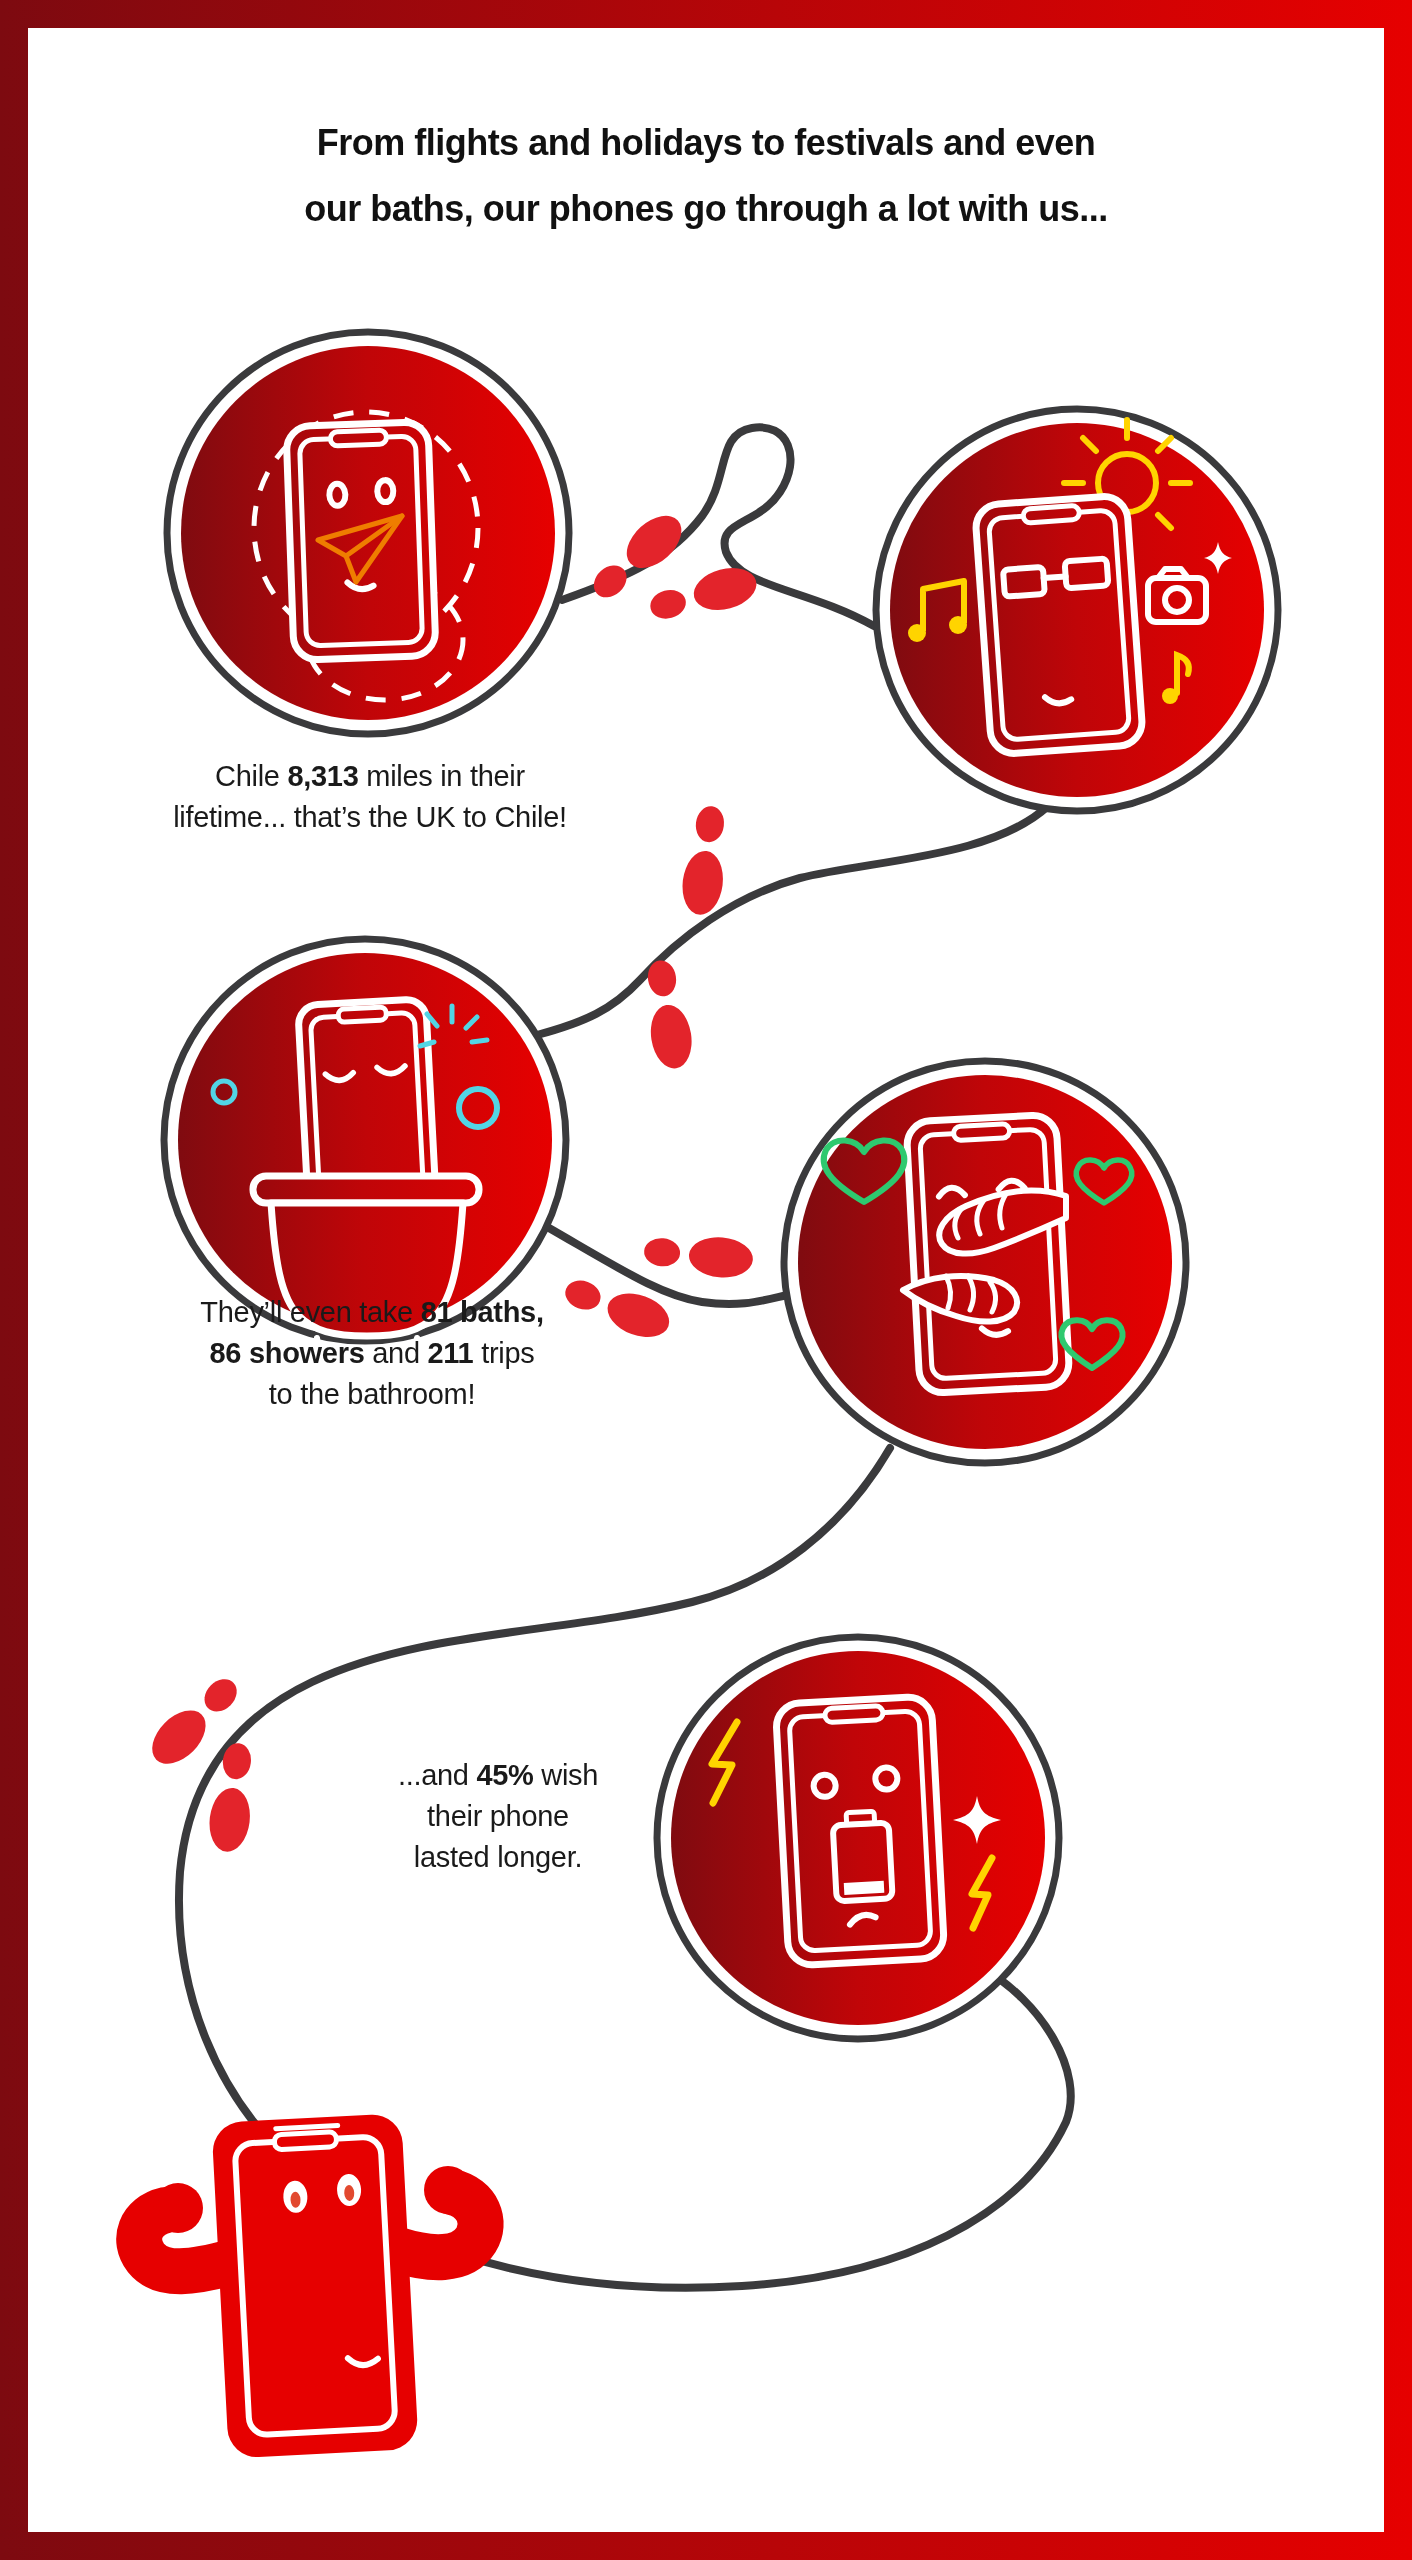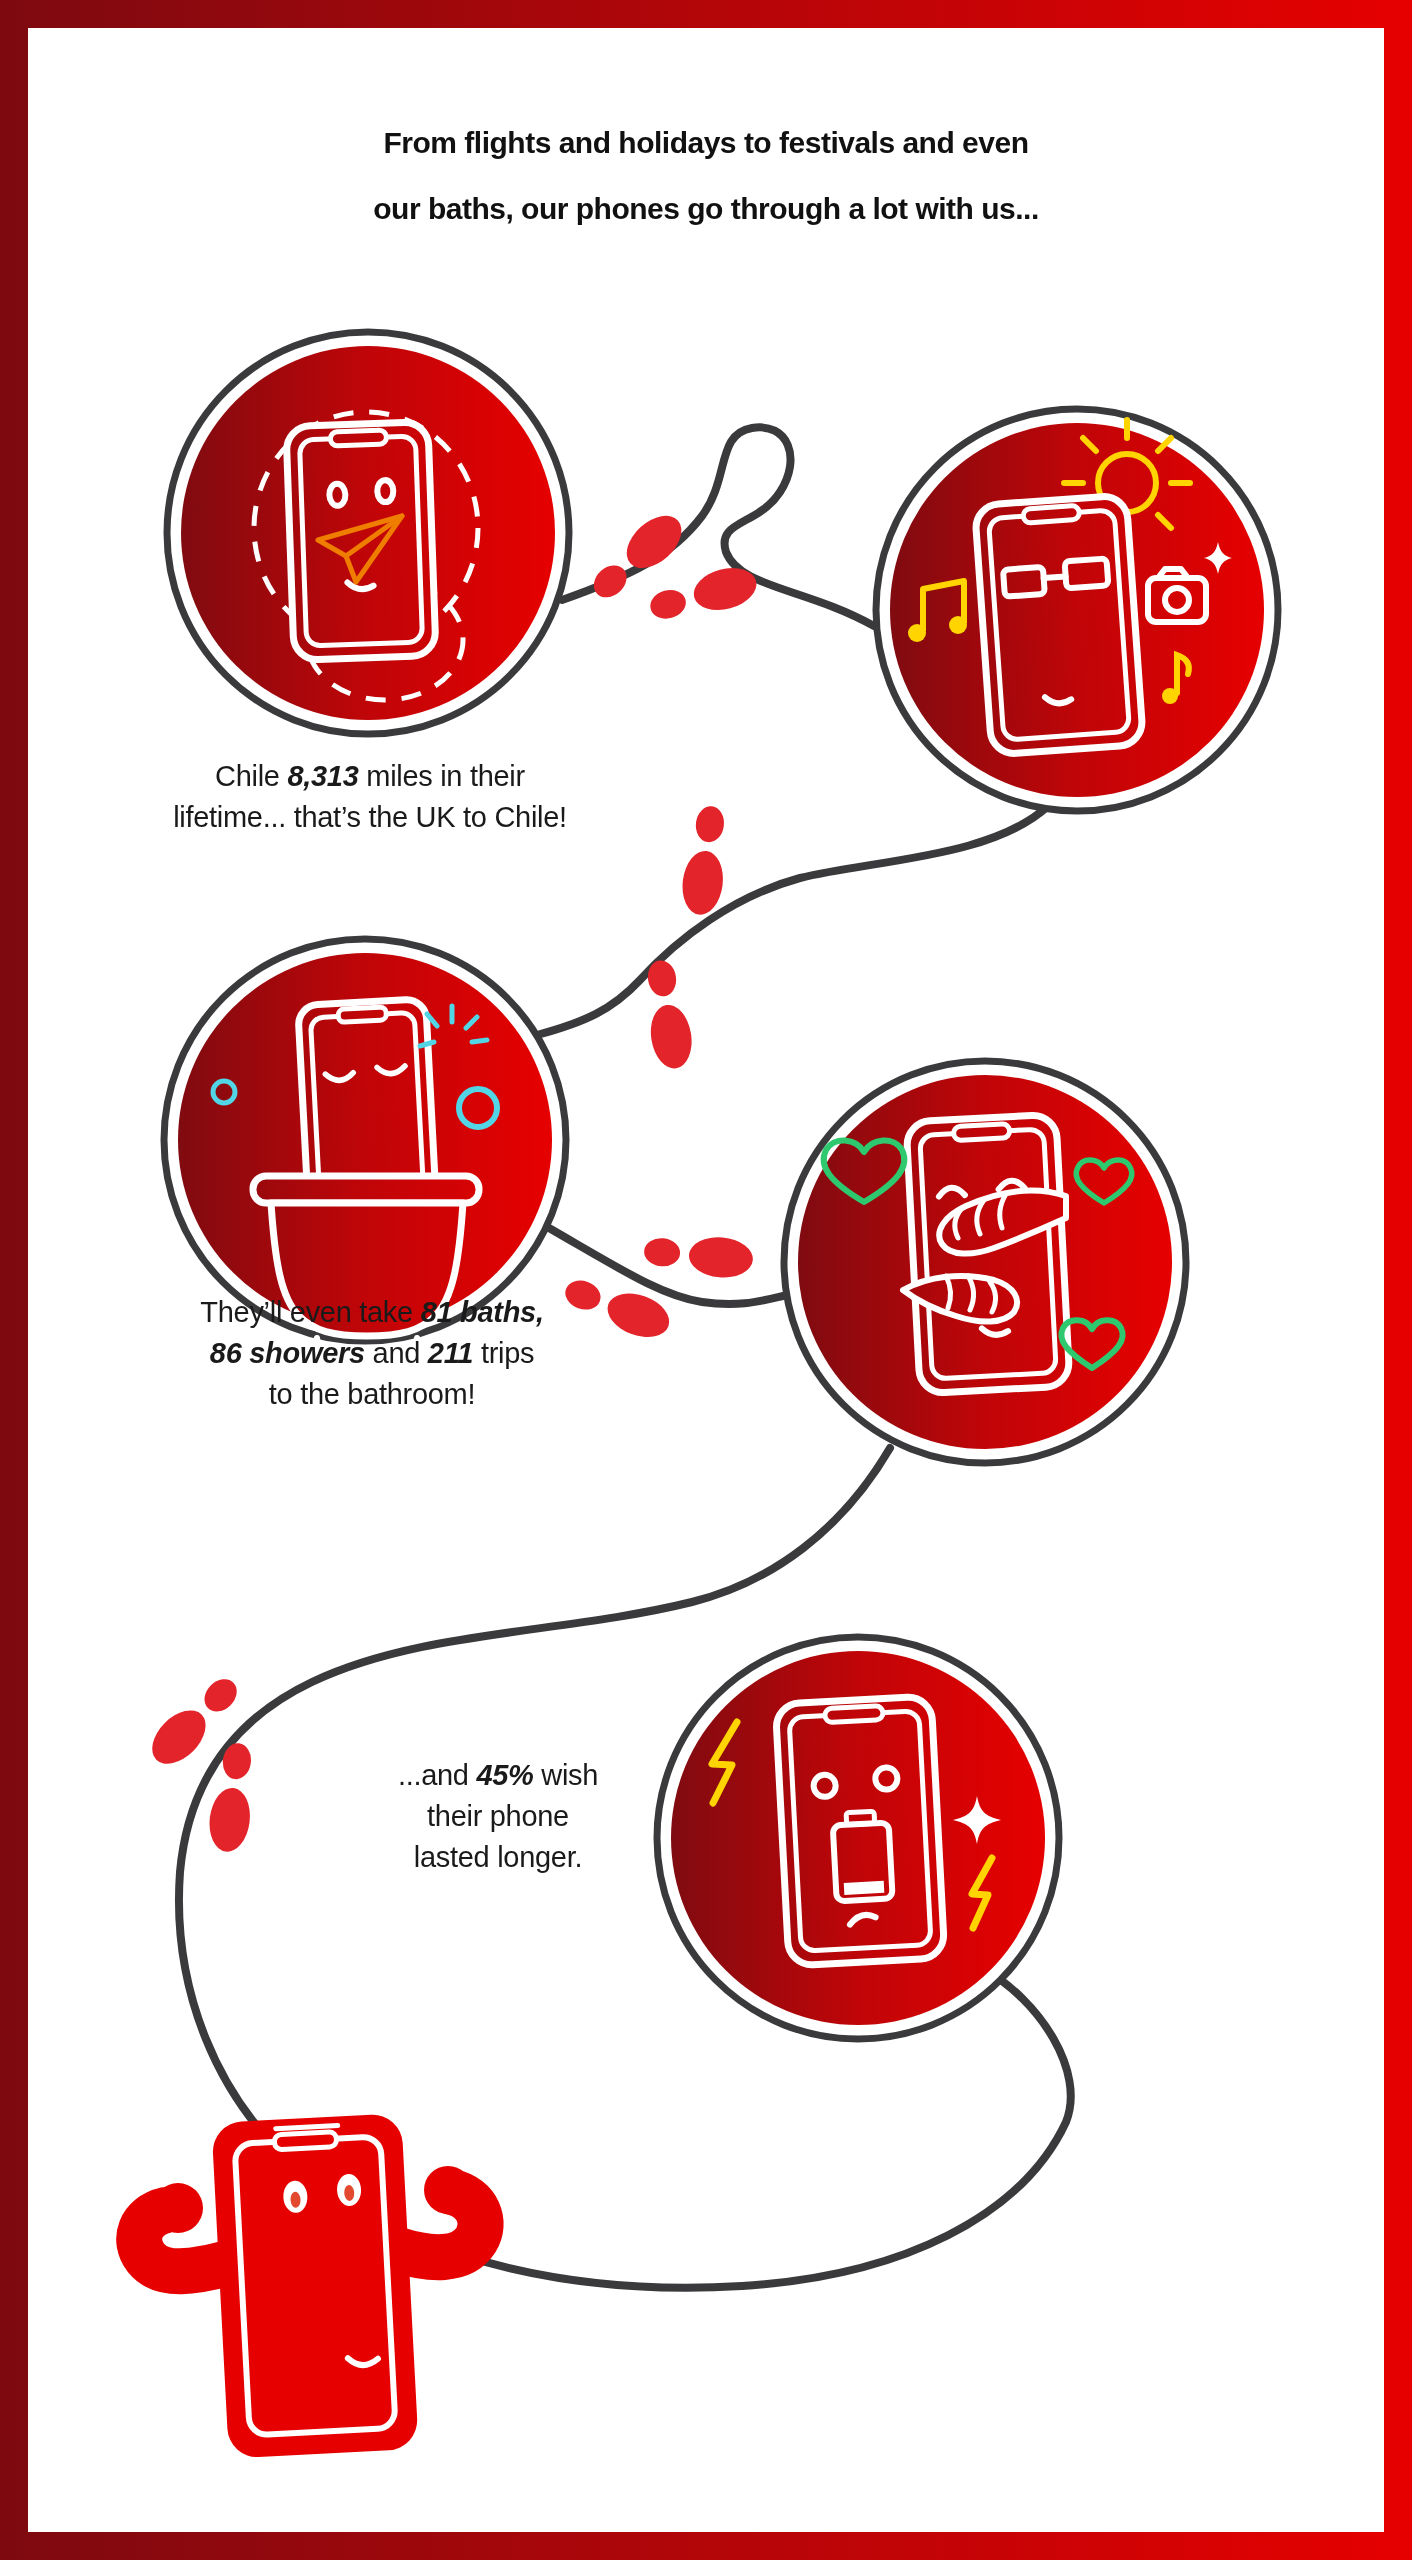--- a/index.html
+++ b/index.html
@@ -2,23 +2,23 @@
 <html><head>
 <meta charset="utf-8">
 <style>
   html,body{margin:0;padding:0;background:#fff;}
   .poster{position:relative;width:1412px;height:2560px;overflow:hidden;
           background:linear-gradient(90deg,#7d0a10 0%,#b80508 55%,#e60000 100%);
           font-family:"Liberation Sans",sans-serif;}
   .canvas{position:absolute;left:28px;top:28px;right:28px;bottom:28px;background:#ffffff;}
   svg.art{position:absolute;left:0;top:0;width:1412px;height:2560px;}
   .txt{position:absolute;text-align:center;color:#1a1a1a;white-space:pre-line;}
-  .title{font-weight:700;font-size:30px;line-height:66px;color:#111;letter-spacing:-0.5px;}
+  .title{font-weight:700;font-size:36px;line-height:66px;color:#111;letter-spacing:-0.5px;}
   .cap{font-size:29px;line-height:41px;letter-spacing:-0.3px;}
-  .cap b{font-weight:700;font-style:italic;}
+  .cap b{font-weight:700;}
   .promise{font-size:41px;line-height:60px;letter-spacing:-0.4px;}
 </style>
 </head>
 <body>
 
 <div class="poster">
   <div class="canvas"></div>
 
   <svg class="art" viewBox="0 0 1412 2560">
     <defs>

